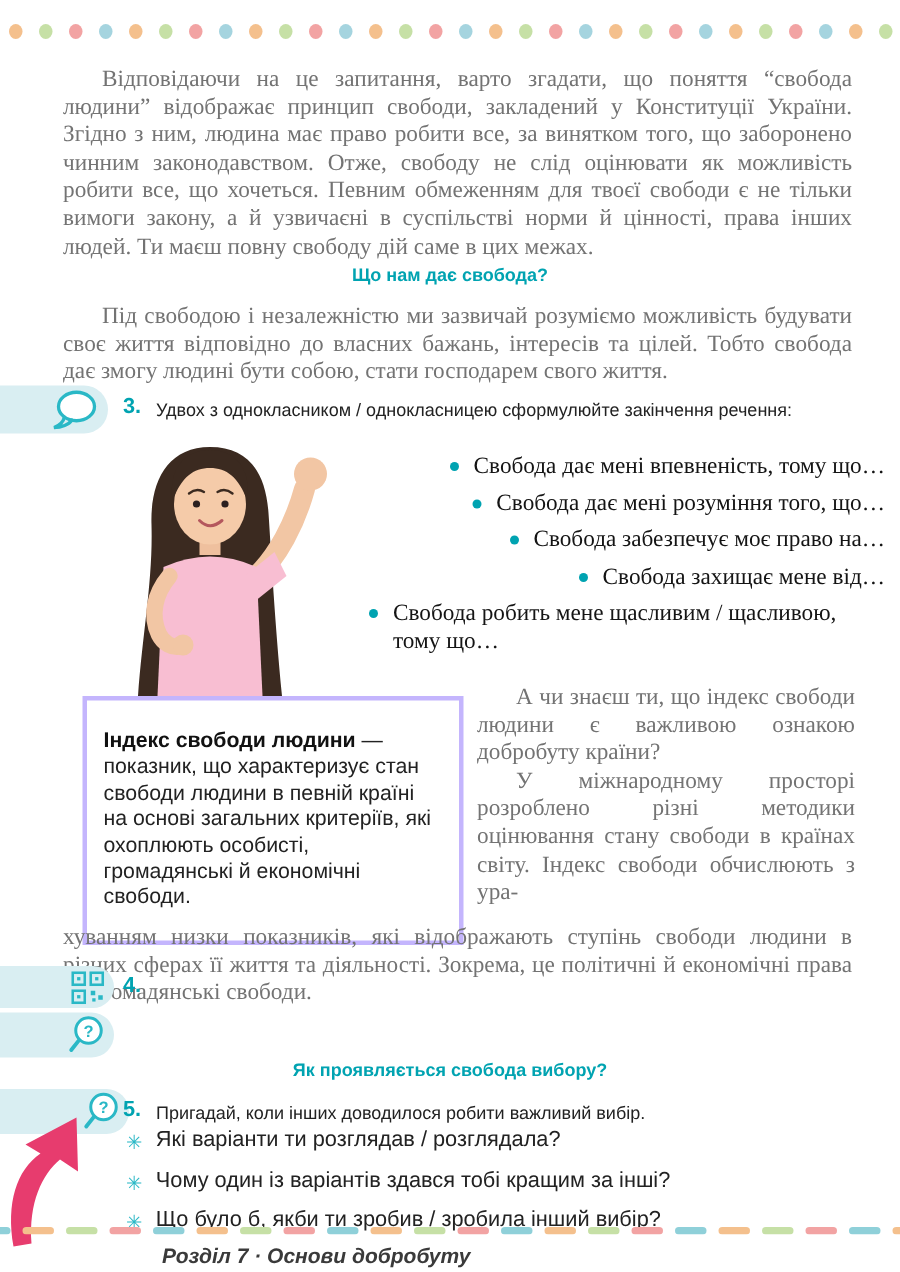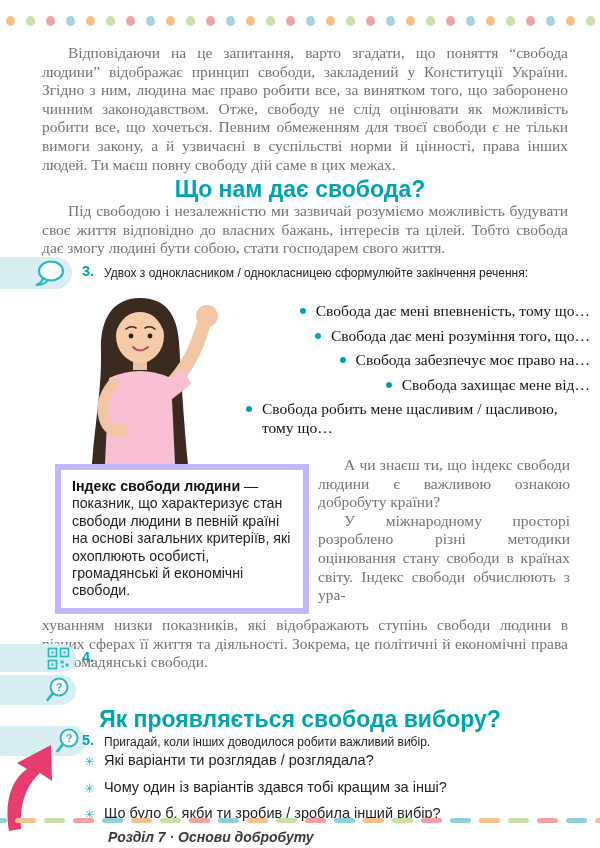--- a/index.html
+++ b/index.html
@@ -13,21 +13,21 @@
   .dots i:nth-child(4n+2){background:#c6e0a6;}
   .dots i:nth-child(4n+3){background:#f2a3a3;}
   .dots i:nth-child(4n+4){background:#a5d4df;}
 
   .serif{font-family:"Liberation Serif",serif;font-size:15.5px;line-height:18.6px;
          text-align:justify;color:#737373;}
   .ind{text-indent:26px;}
 
   #intro{position:absolute;left:42px;top:44px;width:526px;}
   .heading{position:absolute;left:0;width:600px;text-align:center;
-           color:#00a3b1;font-weight:bold;font-size:23px;}
+           color:#00a3b1;font-weight:bold;font-size:12px;}
   #h1{top:176px;}
   #para2{position:absolute;left:42px;top:202px;width:526px;}
 
   
   .strip{position:absolute;left:0;background:#d9eef2;border-radius:0 16px 16px 0;
          display:flex;align-items:center;justify-content:flex-end;padding-right:6px;box-sizing:border-box;}
   #strip3{top:257px;width:72px;height:32px;}
   #strip4a{top:644px;width:76px;height:28px;}
   #strip4b{top:675px;width:76px;height:30px;}
   #strip5{top:726px;width:86px;height:30px;}
@@ -40,21 +40,21 @@
   #num5{top:732px;} #text5{top:732px;}
 
   #girl{position:absolute;left:45px;top:292px;width:196px;height:172px;}
 
   #bullets{position:absolute;left:246px;top:302px;width:344px;}
   .bitem{display:flex;gap:10px;margin-bottom:6px;font-family:"Liberation Serif",serif;
          font-size:15.5px;line-height:18.6px;color:#141414;justify-content:flex-end;}
   .bdot{width:6px;height:6px;border-radius:50%;background:#00a3b1;flex:0 0 auto;margin-top:6px;}
 
   #infobox{position:absolute;left:55px;top:464px;width:254px;box-sizing:border-box;
-           border:6px solid #c4b5fd;background:#fff;padding:8px 11px;
+           border:3px solid #c4b5fd;background:#fff;padding:19px 11px;
            font-size:14.2px;line-height:17.4px;color:#222;}
   #infobox .term{font-weight:bold;color:#111;}
 
   #aside{position:absolute;left:318px;top:456px;width:252px;}
   #aside .serif{position:static;width:252px;}
 
   #cont{position:absolute;left:42px;top:588px;width:526px;margin-top:28px;}
 
   #arrow{position:absolute;left:2px;top:740px;width:58px;height:92px;}
 

